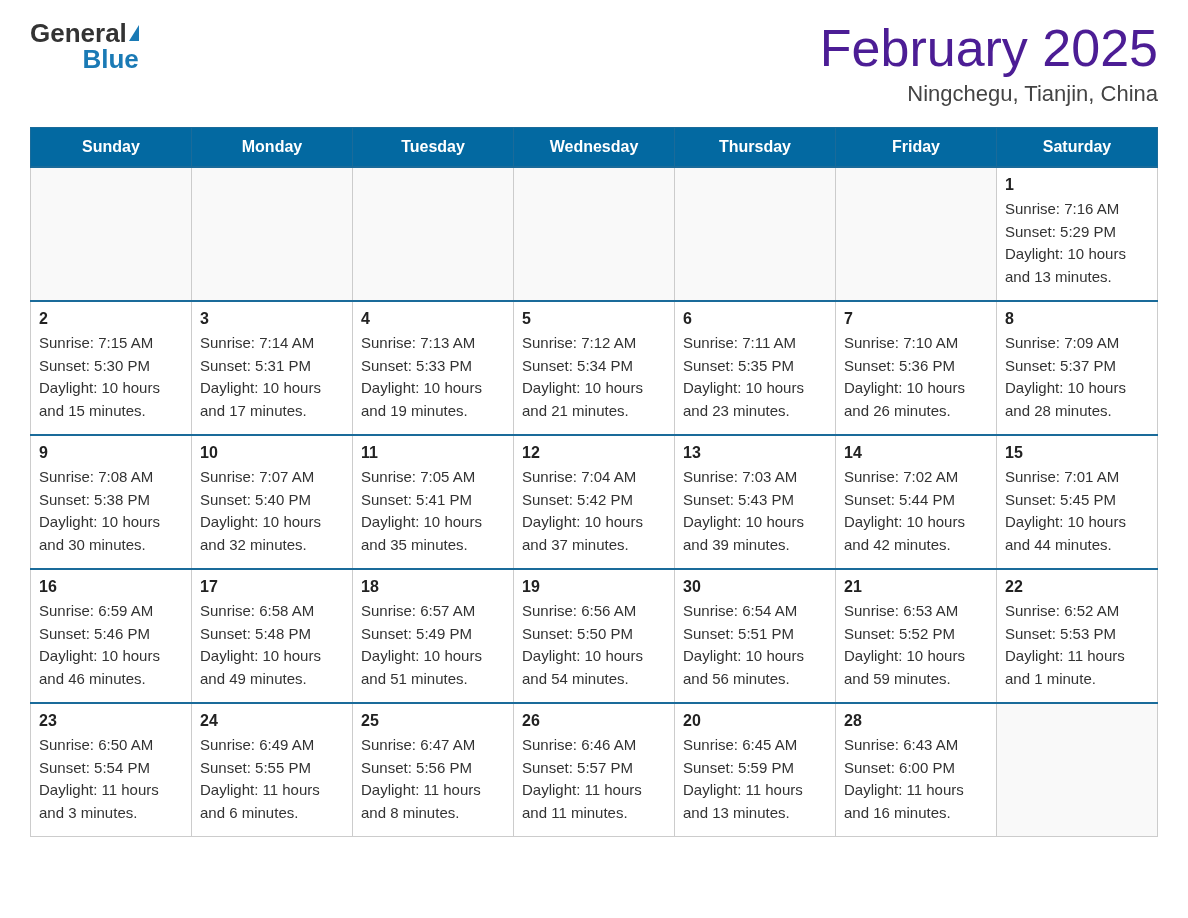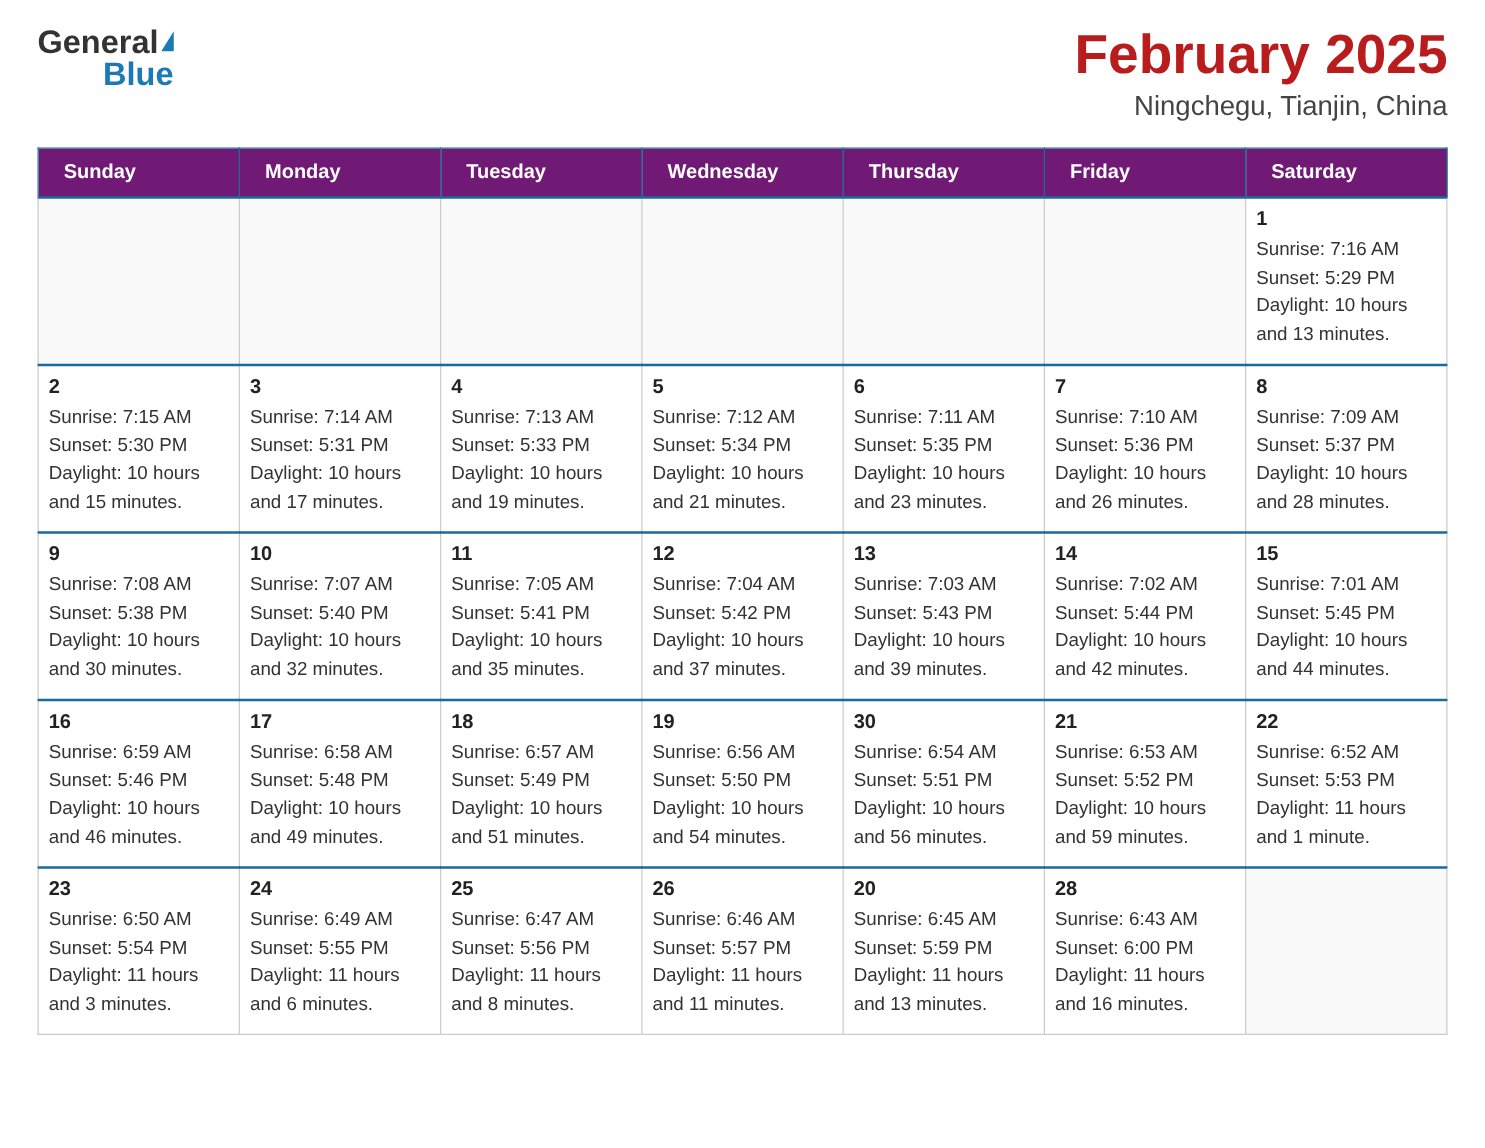--- a/index.html
+++ b/index.html
@@ -40,42 +40,42 @@
       height: 0;
       border-left: 10px solid transparent;
       border-bottom: 16px solid #1a7ab5;
       margin-left: 2px;
       vertical-align: middle;
     }
     .title-section {
       text-align: right;
     }
     .calendar-title {
-      font-size: 44px;
-      font-weight: bold;
-      color: #b91c1c;
+      font-size: 52px;
+      font-weight: normal;
+      color: #4c1d95;
       line-height: 1.1;
     }
     .calendar-subtitle {
       font-size: 22px;
       color: #444;
       margin-top: 4px;
     }
     .calendar {
       width: 100%;
       border-collapse: collapse;
       border: 1px solid #999;
     }
     .calendar thead tr th {
-      background-color: #701a75;
+      background-color: #0369a1;
       color: #fff;
       font-size: 16px;
       font-weight: bold;
       padding: 10px 20px;
-      text-align: left;
+      text-align: center;
       border: 1px solid #1a6b9a;
     }
     .calendar tbody tr {
       border-top: 2px solid #1a6b9a;
     }
     .calendar tbody tr td {
       vertical-align: top;
       padding: 8px 8px 12px 8px;
       border: 1px solid #ccc;
       border-top: none;

